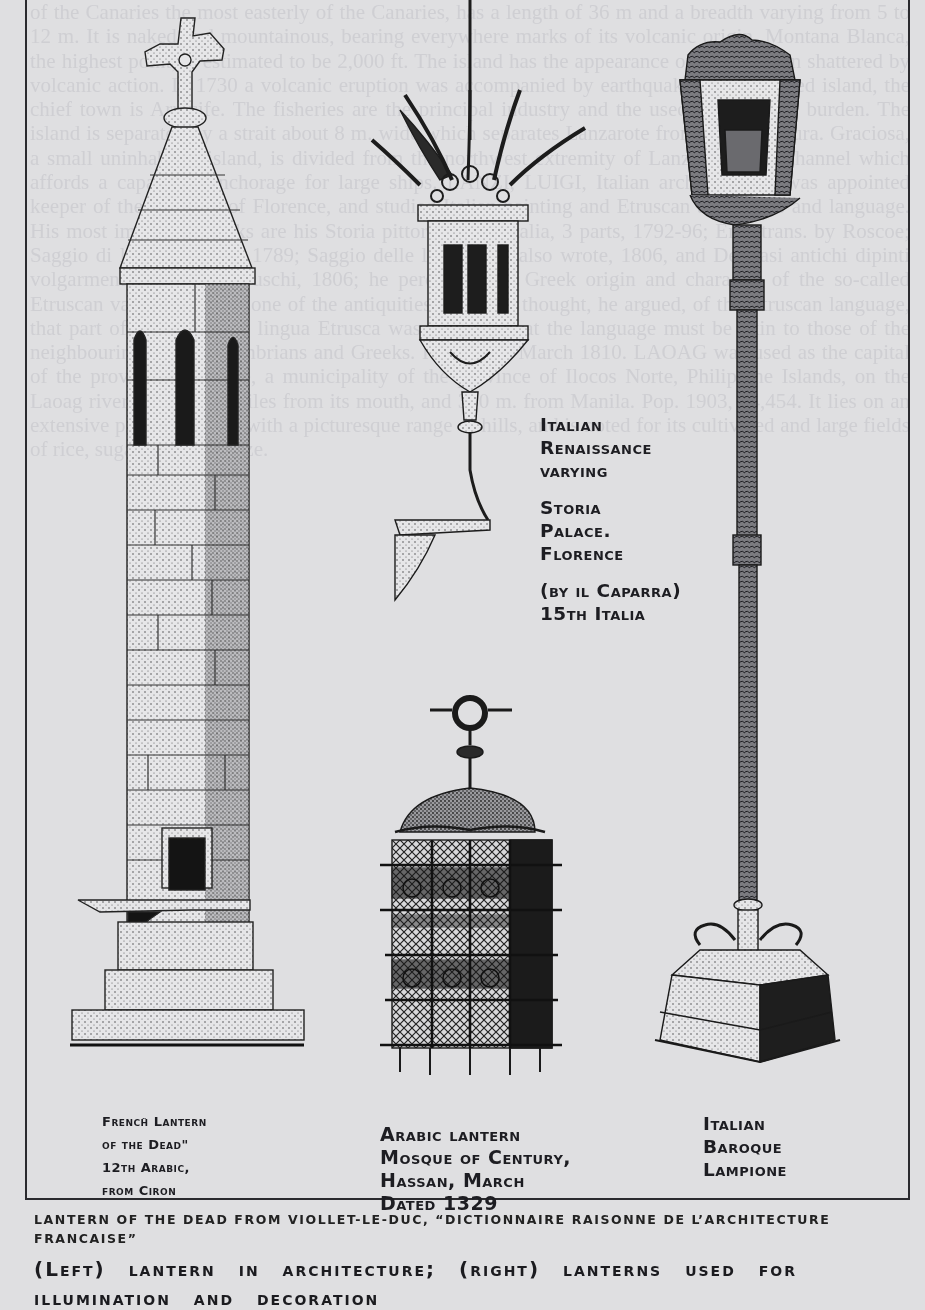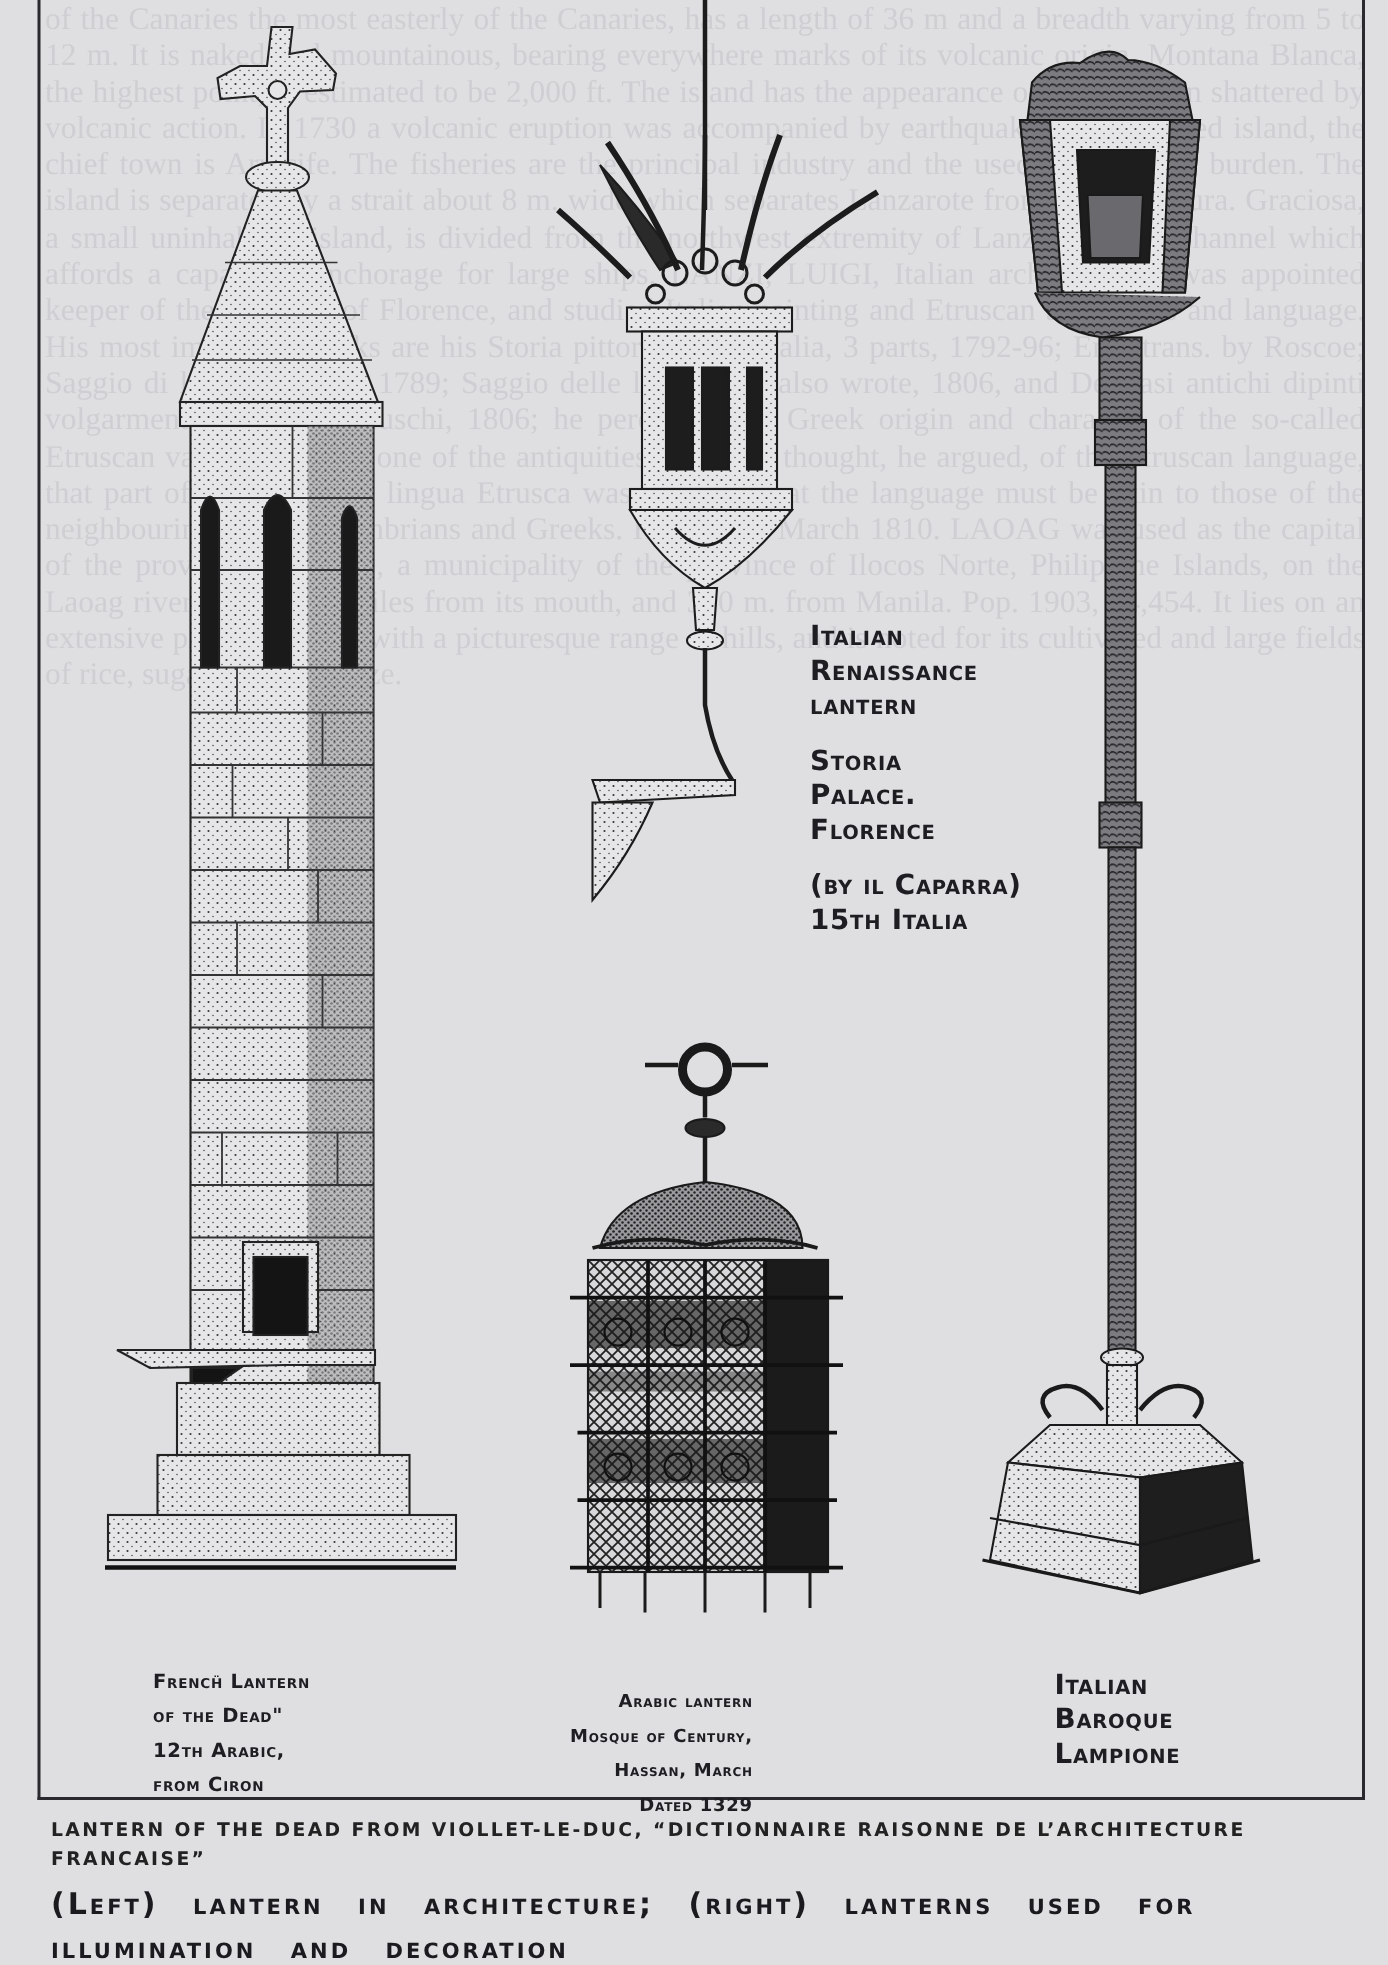--- a/index.html
+++ b/index.html
@@ -229,31 +229,31 @@
 <div class="cap" style="left:102px; top:1082px; font-size:13px;">
   <div>Frencḧ Lantern</div>
   <div>of the Dead"</div>
   <div>12th Arabic,</div>
   <div>from Ciron</div>
 </div>
 
 <div class="cap" style="left:540px; top:385px; font-size:18.5px;">
   <div>Italian</div>
   <div>Renaissance</div>
-  <div>lantern</div>
+  <div>varying</div>
   <div style="height:14px"></div>
   <div>Storia</div>
   <div>Palace.</div>
   <div>Florence</div>
   <div style="height:14px"></div>
   <div>(by il Caparra)</div>
   <div>15th Italia</div>
 </div>
 
-<div class="cap" style="left:380px; top:1095px; font-size:12px;text-align:right;">
+<div class="cap" style="left:380px; top:1095px; font-size:19px;">
   <div>Arabic lantern</div>
   <div>Mosque of Century,</div>
   <div>Hassan, March</div>
   <div>Dated 1329</div>
 </div>
 
 <div class="cap" style="left:703px; top:1084px; font-size:18.5px;">
   <div>Italian</div>
   <div>Baroque</div>
   <div>Lampione</div>

